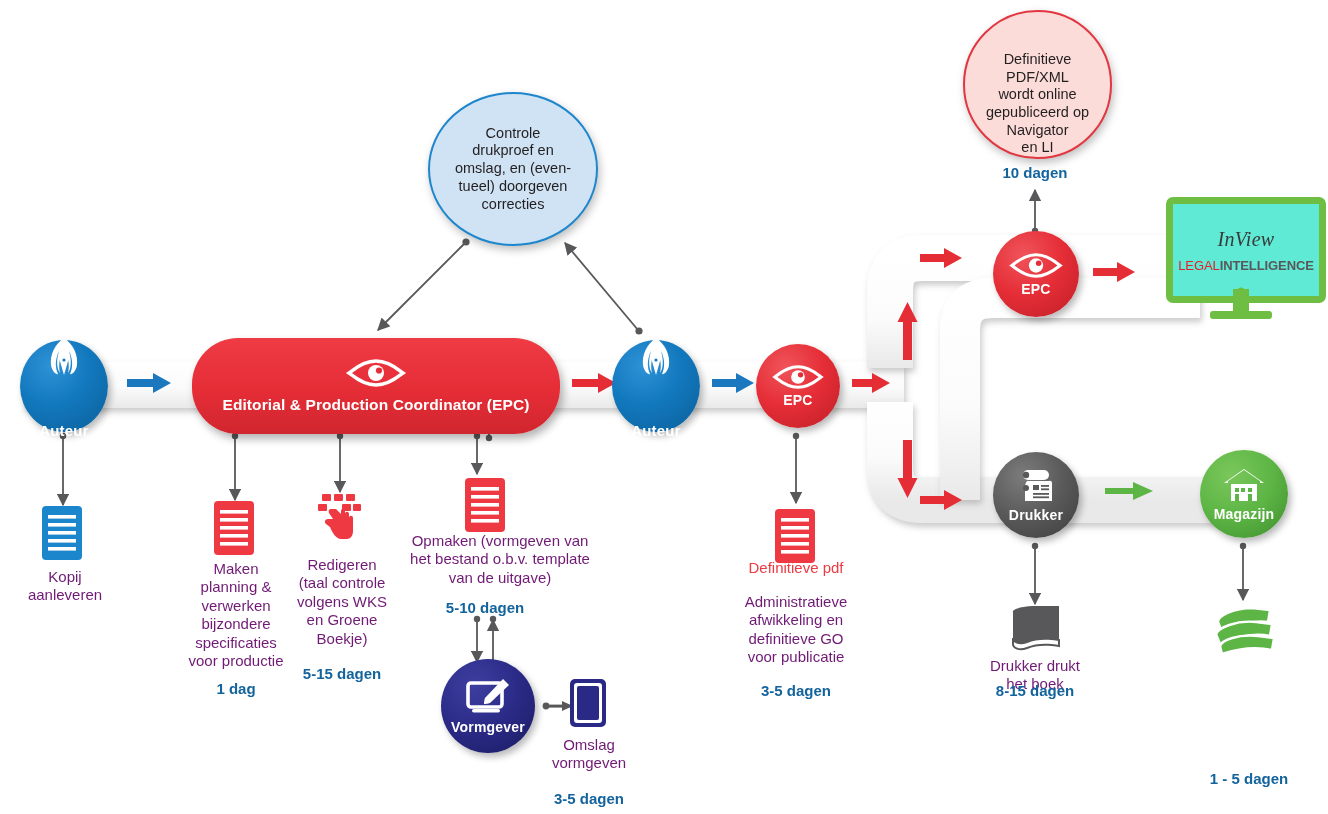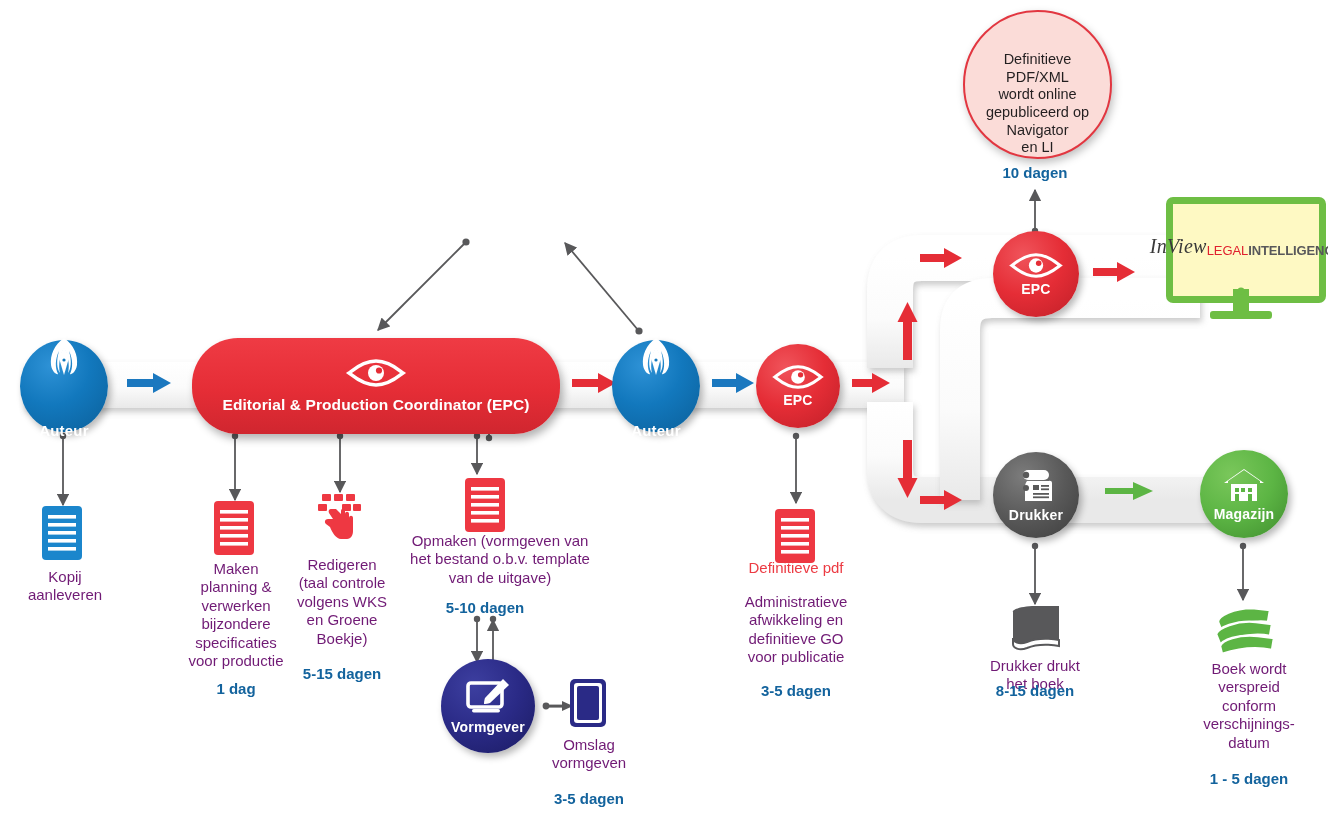--- a/index.html
+++ b/index.html
@@ -34,22 +34,22 @@
   .bubble{position:absolute;border-radius:50%;display:flex;align-items:center;
           justify-content:center;text-align:center;line-height:1.22;
           box-shadow:2px 4px 8px rgba(0,0,0,.25);}
   .bubble.blue{background:#cfe3f5;border:2px solid #1d86cc;}
   .bubble.red{background:#fbdcd8;border:2px solid #e23640;align-items:flex-end;}
   .bubble span{display:block;font-size:14.5px;color:#231f20;padding:0 10px;}
 
   
   #monitor{position:absolute;}
   #monitor .screen{position:absolute;left:0;top:0;width:146px;height:92px;
-      border:7px solid #6ebe44;border-radius:7px;background:#fef9c3;
-      display:flex;flex-direction:row;align-items:center;justify-content:center;}
+      border:7px solid #6ebe44;border-radius:7px;background:#5eead4;
+      display:flex;flex-direction:column;align-items:center;justify-content:center;}
   .inview{font-family:"Liberation Serif","DejaVu Serif",serif;font-style:italic;
           font-size:20px;color:#3a3a3a;margin-bottom:7px;letter-spacing:.3px;}
   .li-logo{font-size:13px;letter-spacing:-.1px;white-space:nowrap;}
   .li-logo .lg{color:#e0202e;font-weight:400;}
   .li-logo .ig{color:#58585a;font-weight:700;margin-top:36px;}
 
   
   .cap{position:absolute;text-align:center;font-size:15px;line-height:1.23;color:#701a75;}
   .cap.red{color:#ec3b43;}
   .days{position:absolute;text-align:center;font-size:15px;font-weight:700;color:#13639d;}
@@ -119,20 +119,29 @@
       <circle cx="1243" cy="546" r="3.2"></circle>
       <circle cx="1035" cy="231" r="3.2"></circle>
       <circle cx="489" cy="438" r="3.2"></circle>
       <circle cx="477" cy="619" r="3.2"></circle>
       <circle cx="493" cy="619" r="3.2"></circle>
       <circle cx="466" cy="242" r="3.6"></circle>
       <circle cx="639" cy="331" r="3.6"></circle>
     </g>
   </svg>
 
+  <div class="bubble blue" style="left:428px;top:92px;width:166px;height:150px;">
+    <span>
+      <span>Controle</span>
+      <span>drukproef en</span>
+      <span>omslag, en (even-</span>
+      <span>tueel) doorgeven</span>
+      <span>correcties</span>
+    </span>
+  </div>
 
   <div class="bubble red" style="left:963px;top:10px;width:145px;height:145px;">
     <span>
       <span>Definitieve</span>
       <span>PDF/XML</span>
       <span>wordt online</span>
       <span>gepubliceerd op</span>
       <span>Navigator</span>
       <span>en LI</span>
     </span>
@@ -446,22 +455,15 @@
   </div>
   <div class="days" style="left:960px;top:682px;width:150px;">8-15 dagen</div>
 
   <svg class="docicon" style="left:1212px;top:600px;" width="66" height="58">
     <g fill="#5cb544" stroke="#fff" stroke-width="2.4">
       <path d="M6 22 C6 16 22 8 40 8 L58 10 L56 22 C40 20 22 26 10 32 Z"></path>
       <path d="M4 34 C6 28 24 20 44 22 L60 24 L58 36 C40 32 20 38 8 44 Z"></path>
       <path d="M8 46 C10 40 26 34 46 36 L62 38 L60 50 C42 46 22 50 10 54 Z"></path>
     </g>
   </svg>
-  <div class="cap" style="left:1188px;top:660px;width:122px;">
-    <div>Boek wordt</div>
-    <div>verspreid</div>
-    <div>conform</div>
-    <div>verschijnings-</div>
-    <div>datum</div>
-  </div>
   <div class="days" style="left:1188px;top:770px;width:122px;">1 - 5 dagen</div>
 
 </div>
 
 </body></html>

